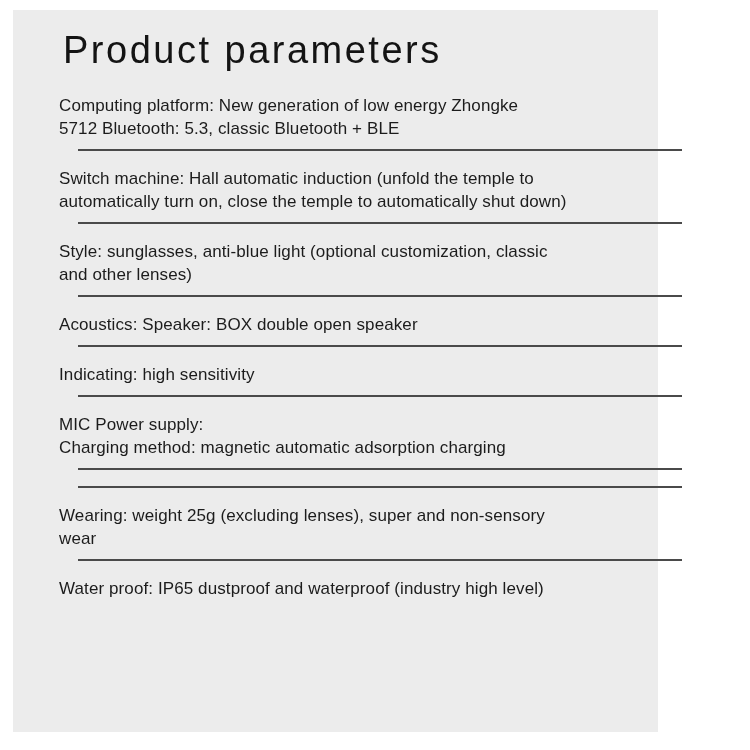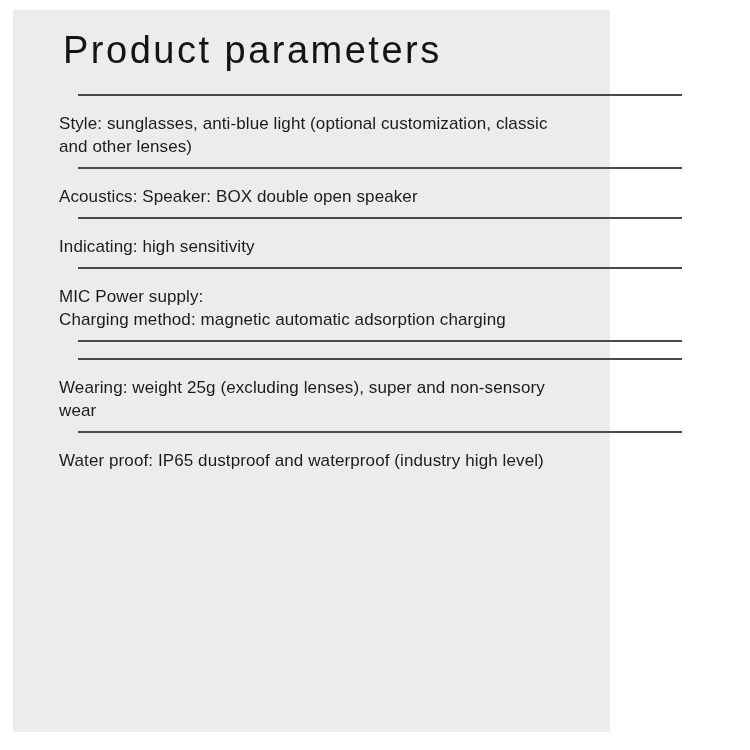--- a/index.html
+++ b/index.html
@@ -9,21 +9,21 @@
     width: 750px;
     height: 750px;
     background: #ffffff;
     overflow: hidden;
     font-family: "Liberation Sans", sans-serif;
   }
   .card {
     position: absolute;
     left: 13px;
     top: 10px;
-    width: 597px;
+    width: 645px;
     height: 722px;
     background: #ececec;
     padding: 18px 28px 20px 46px;
   }
   .page-title {
     font-size: 38px;
     font-weight: 400;
     line-height: 44px;
     letter-spacing: 2.5px;
     color: #141414;
@@ -46,20 +46,27 @@
   .param-row:last-child .param-text { margin-bottom: 12px; }
 </style>
 </head>
 <body>
 
 <div class="card">
   <h1 class="page-title">Product parameters</h1>
 
   <div>
     <div class="param-row">
+      <p class="param-text">Computing platform: New generation of low energy Zhongke
+5712 Bluetooth: 5.3, classic Bluetooth + BLE</p>
+      <div class="divider"></div>
+    </div>
+    <div class="param-row">
+      <p class="param-text">Switch machine: Hall automatic induction (unfold the temple to
+automatically turn on, close the temple to automatically shut down)</p>
       <div class="divider"></div>
     </div>
     <div class="param-row">
       <p class="param-text">Style: sunglasses, anti-blue light (optional customization, classic
 and other lenses)</p>
       <div class="divider"></div>
     </div>
     <div class="param-row">
       <p class="param-text">Acoustics: Speaker: BOX double open speaker</p>
       <div class="divider"></div>

